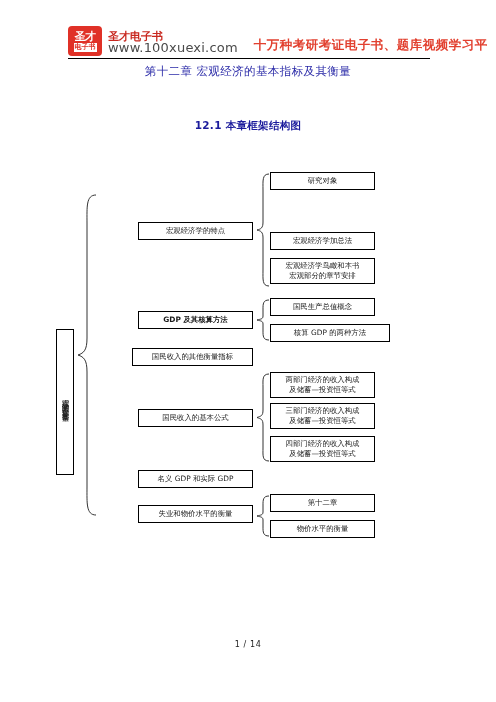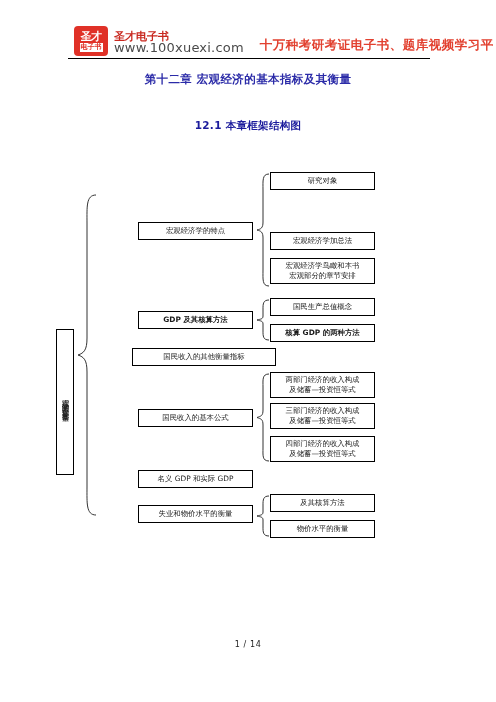--- a/index.html
+++ b/index.html
@@ -8,43 +8,43 @@
     background:#ffffff;
     font-family:"Liberation Serif","DejaVu Serif",serif;
     color:#000;
     position:relative;
     overflow:hidden;
   }
   .page{position:relative;width:496px;height:702px;}
 
   
   .header{
-    position:absolute;left:74px;top:24px;width:362px;height:34px;
+    position:absolute;left:68px;top:24px;width:362px;height:34px;
     display:flex;align-items:center;
   }
   .logo{
     width:34px;height:30px;background:#e03127;border-radius:4px;
     display:flex;flex-direction:column;align-items:center;justify-content:center;
     color:#fff;flex:none;
   }
   .logo .l1{font-size:11px;font-weight:bold;line-height:12px;font-family:"DejaVu Sans",sans-serif;letter-spacing:-0.5px;}
   .logo .l2{font-size:7px;font-weight:bold;line-height:9px;background:#fff;color:#e03127;padding:0 1px;font-family:"DejaVu Sans",sans-serif;}
   .brand{margin-left:6px;flex:none;}
   .brand .bname{color:#c8281f;font-size:11px;font-weight:bold;line-height:13px;font-family:"DejaVu Sans",sans-serif;}
   .brand .burl{color:#4a4a4a;font-size:13px;line-height:10px;font-family:"DejaVu Sans",sans-serif;letter-spacing:0.2px;}
   .slogan{
     margin-left:16px;color:#e2402f;font-size:12.5px;font-weight:bold;
     font-family:"DejaVu Sans",sans-serif;white-space:nowrap;letter-spacing:0.5px;margin-top:9px;
   }
   .hrule{position:absolute;left:68px;top:58px;width:362px;height:1px;background:#000;}
 
   
   .chapter-title{
-    position:absolute;left:0;top:72px;width:496px;text-align:center;
-    color:#2b2ba8;font-size:11.5px;font-weight:bold;letter-spacing:0.4px;
+    position:absolute;left:0;top:64px;width:496px;text-align:center;
+    color:#2b2ba8;font-size:11.5px;font-weight:normal;letter-spacing:0.4px;
     font-family:"DejaVu Sans",sans-serif;
   }
   .section-title{
     position:absolute;left:0;top:119px;width:496px;text-align:center;
     color:#1b1b9c;font-size:10.5px;font-weight:bold;letter-spacing:0.3px;
     font-family:"DejaVu Sans",sans-serif;
   }
 
   
   .diagram{position:absolute;left:0;top:0;width:496px;height:702px;}
@@ -118,23 +118,23 @@
 
     <div class="box" style="left:138px;top:311px;width:115px;height:17px;font-weight:bold;">GDP 及其核算方法</div>
 
     <div class="brace" style="left:255px;top:298px;width:16px;height:44px;">
       <svg width="16" height="44" viewBox="0 0 16 44">
         <path d="M14 2 C8 2 8 6 8 11 L8 18 C8 21 6 21 2 22 C6 23 8 23 8 26 L8 33 C8 38 8 42 14 42" fill="none" stroke="#333" stroke-width="1"></path>
       </svg>
     </div>
 
     <div class="box" style="left:270px;top:298px;width:105px;height:17px;">国民生产总值概念</div>
-    <div class="box" style="left:270px;top:324px;width:105px;height:17px;font-weight:bold;">核算 GDP 的两种方法</div>
+    <div class="box" style="left:270px;top:324px;width:120px;height:17px;font-weight:normal;">核算 GDP 的两种方法</div>
 
-    <div class="box" style="left:132px;top:348px;width:144px;height:17px;">国民收入的其他衡量指标</div>
+    <div class="box" style="left:132px;top:348px;width:121px;height:17px;">国民收入的其他衡量指标</div>
 
     <div class="box" style="left:138px;top:409px;width:115px;height:17px;">国民收入的基本公式</div>
 
     <div class="brace" style="left:255px;top:372px;width:16px;height:91px;">
       <svg width="16" height="91" viewBox="0 0 16 91">
         <path d="M14 2 C7 2 8 8 8 15 L8 38 C8 44 6 44 2 45.5 C6 47 8 47 8 53 L8 76 C8 83 7 89 14 89" fill="none" stroke="#333" stroke-width="1"></path>
       </svg>
     </div>
 
     <div class="box b2" style="left:270px;top:372px;width:105px;height:26px;white-space:pre-line;">两部门经济的收入构成
@@ -147,20 +147,20 @@
     <div class="box" style="left:138px;top:470px;width:115px;height:17px;">名义 GDP 和实际 GDP</div>
 
     <div class="box" style="left:138px;top:505px;width:115px;height:17px;">失业和物价水平的衡量</div>
 
     <div class="brace" style="left:255px;top:494px;width:16px;height:44px;">
       <svg width="16" height="44" viewBox="0 0 16 44">
         <path d="M14 2 C8 2 8 6 8 11 L8 18 C8 21 6 21 2 22 C6 23 8 23 8 26 L8 33 C8 38 8 42 14 42" fill="none" stroke="#333" stroke-width="1"></path>
       </svg>
     </div>
 
-    <div class="box" style="left:270px;top:494px;width:105px;height:17px;">及其核算方法</div>
+    <div class="box" style="left:270px;top:494px;width:105px;height:17px;">第十二章</div>
     <div class="box" style="left:270px;top:520px;width:105px;height:17px;">物价水平的衡量</div>
 
   </div>
 
   <div class="footer">1 / 14</div>
 
 </div>
 
 </body></html>

